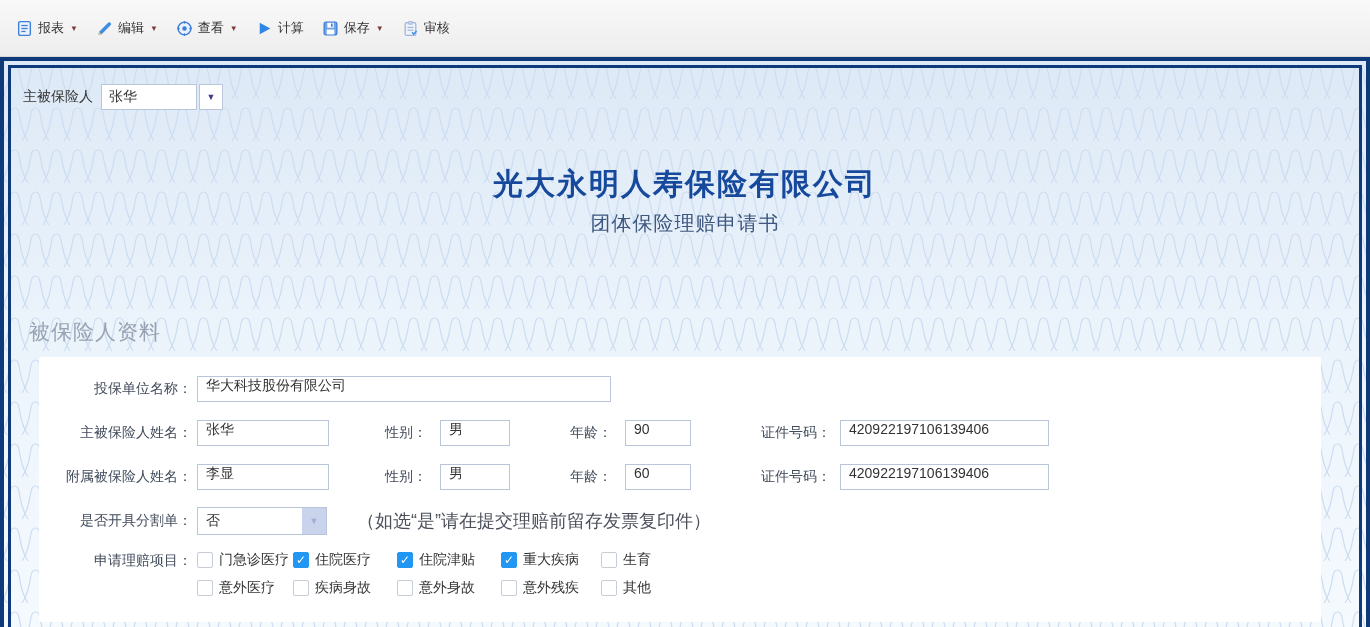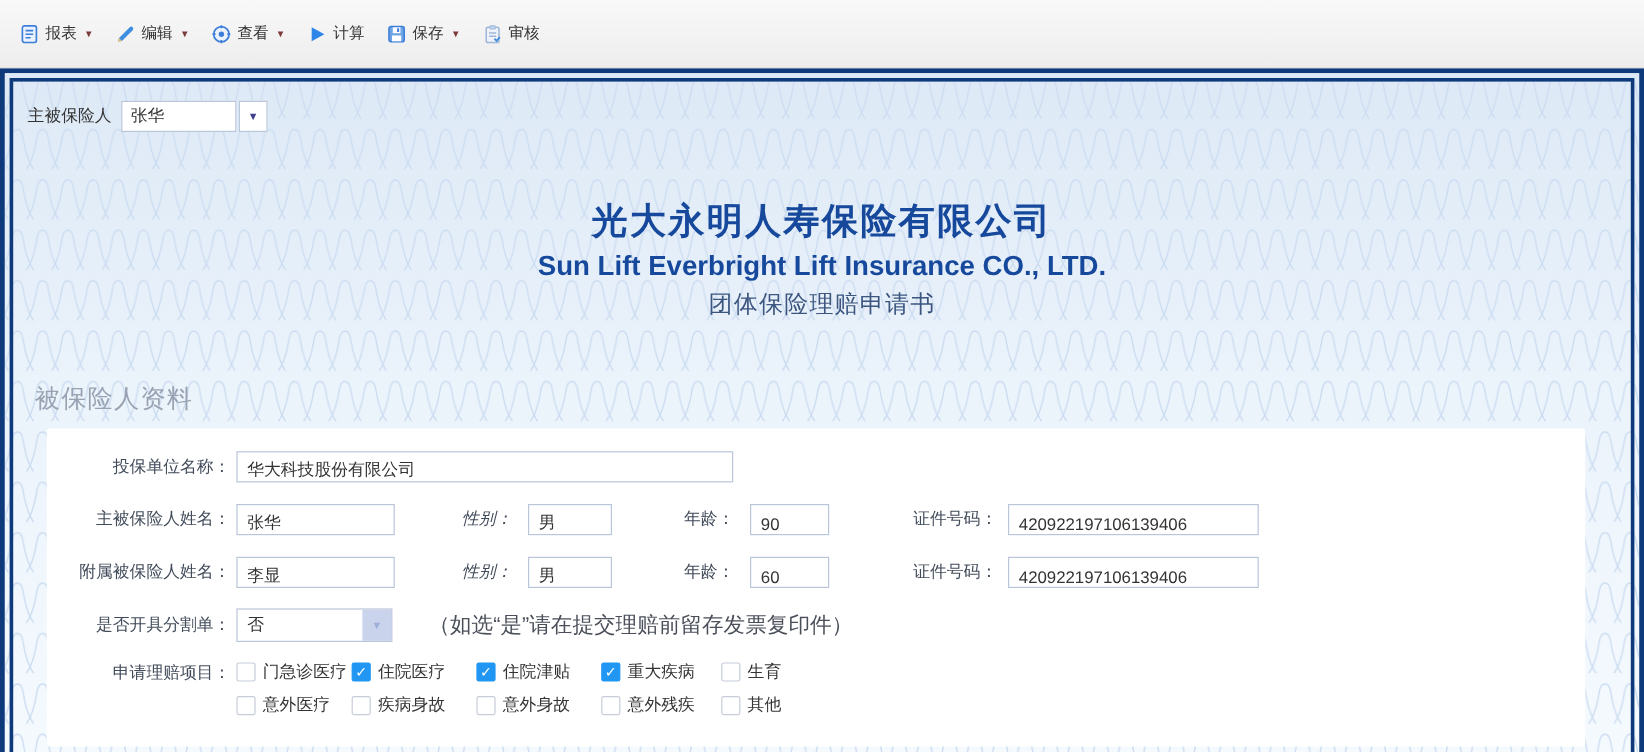--- a/index.html
+++ b/index.html
@@ -41,27 +41,27 @@
   .section-title { position:absolute; top:250px; left:18px; font-size:21px;
     color:#98a2b2; letter-spacing:1px; }
 
   
   .panel { position:absolute; top:289px; left:28px; right:38px; height:265px;
     background:#ffffff; border-radius:2px; padding-top:10px; }
 
   .frow { display:flex; align-items:center; height:44px; font-size:14px; color:#414b5a; }
   .lbl { width:158px; text-align:right; padding-right:5px; flex:0 0 158px; }
   .inp { height:26px; background:#fff; border:1px solid #b9c6da;
-    display:flex; align-items:flex-end; padding:0 8px; font-size:14px; color:#333; }
+    display:flex; align-items:flex-start; padding:0 8px; font-size:14px; color:#333; }
   .w-company { width:414px; }
   .w-name { width:132px; }
   .w-gender { width:70px; }
   .w-age { width:66px; }
   .w-id { width:209px; }
-  .sp1 { margin-left:56px; margin-right:13px;font-style:italic; }
+  .sp1 { margin-left:56px; margin-right:13px; }
   .sp2 { margin-left:60px; margin-right:13px; }
   .sp3 { margin-left:70px; margin-right:9px; }
 
   
   .split-sel { width:130px; height:28px; border:1px solid #b9c6da; background:#fff;
     display:flex; align-items:stretch; }
   .split-sel .txt { flex:1; display:flex; align-items:center; padding:0 8px;
     font-size:14px; color:#333; }
   .split-sel .btn { width:24px; background:#c9d3ec; display:flex;
     align-items:center; justify-content:center; }
@@ -182,21 +182,20 @@
         <div class="sel-box">
           <span>张华</span>
         </div>
         <div class="sel-btn">
           <span class="arr">▼</span>
         </div>
       </div>
 
       <div class="titles">
         <div class="t1">光大永明人寿保险有限公司</div>
-        <div class="t2">Sun Lift Everbright Lift Insurance CO., LTD.</div>
         <div class="t3">团体保险理赔申请书</div>
       </div>
 
       <div class="section-title">被保险人资料</div>
 
       <div class="panel">
 
         <div class="frow">
           <span class="lbl">投保单位名称：</span>
           <div class="inp w-company">

